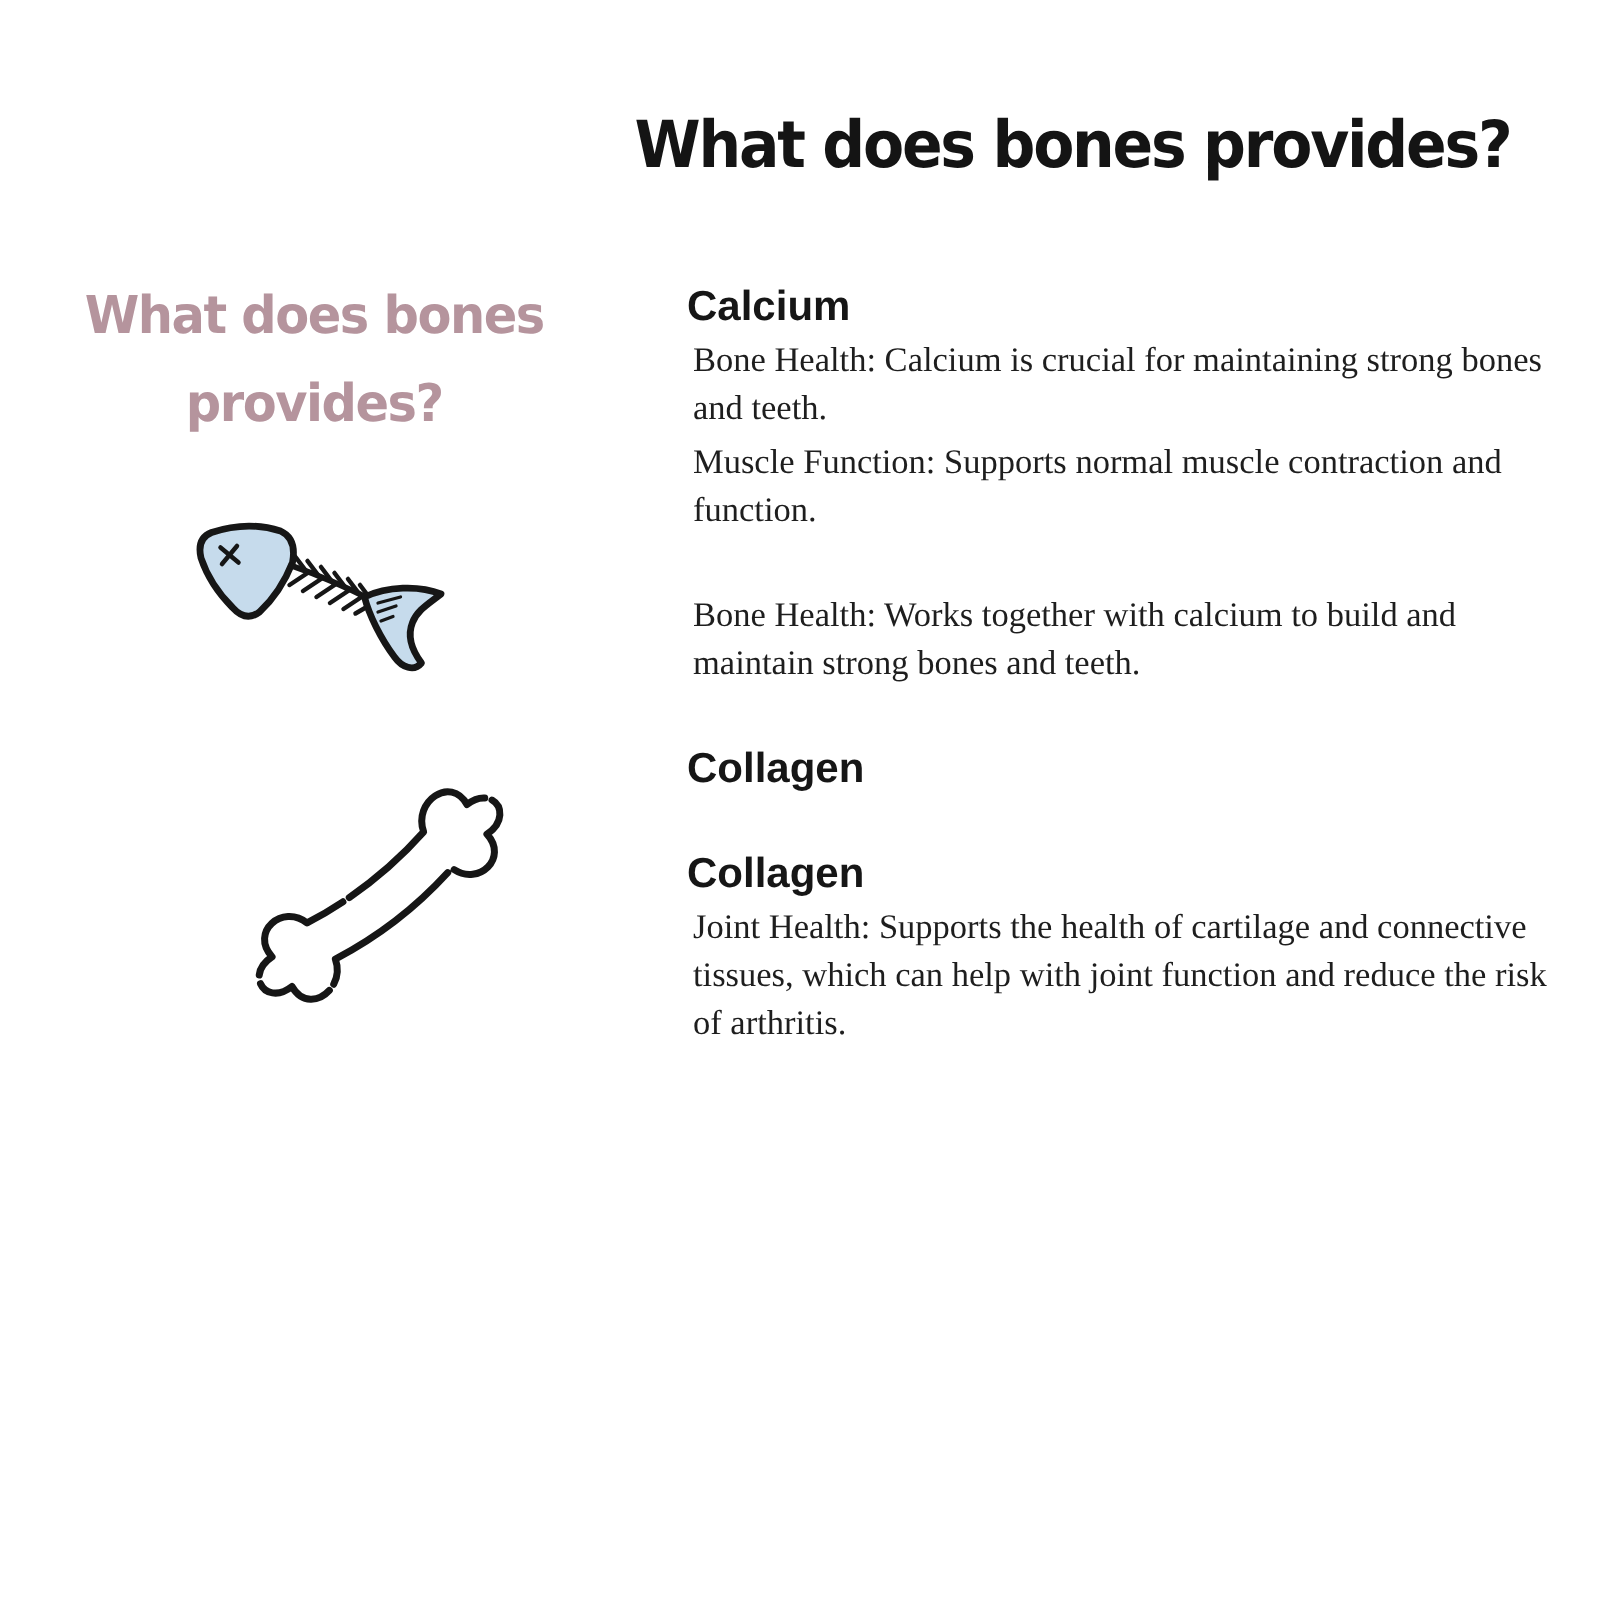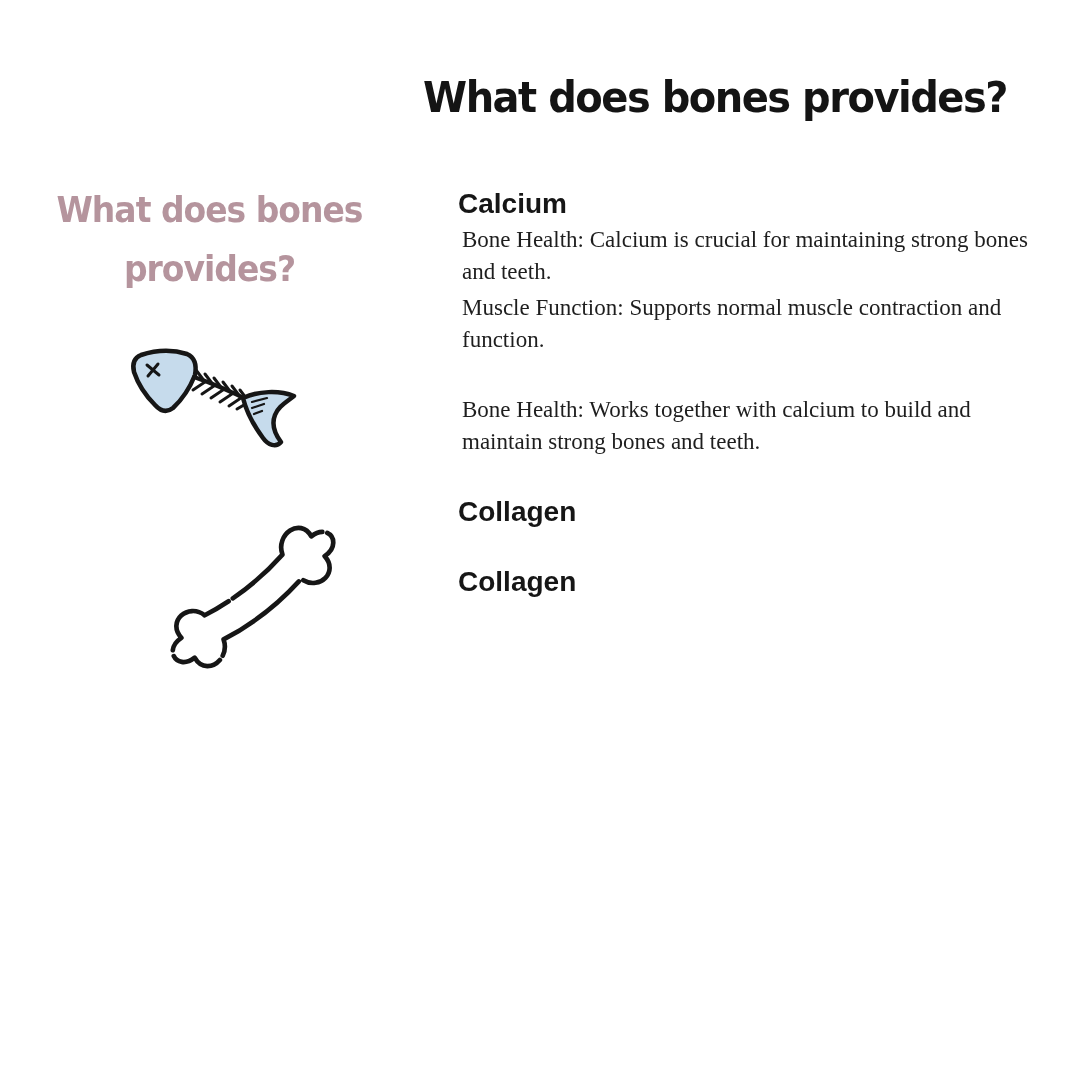--- a/index.html
+++ b/index.html
@@ -144,15 +144,16 @@
   <section>
     <p>Bone Health: Works together with calcium to build and maintain strong bones and teeth.</p>
   </section>
 
   <section>
     <h3>Collagen</h3>
   </section>
 
   <section>
     <h3>Collagen</h3>
+    <p>Joint Health: Supports the health of cartilage and connective tissues, which can help with joint function and reduce the risk of arthritis.</p>
   </section>
 
 </div>
 
 </body></html>

